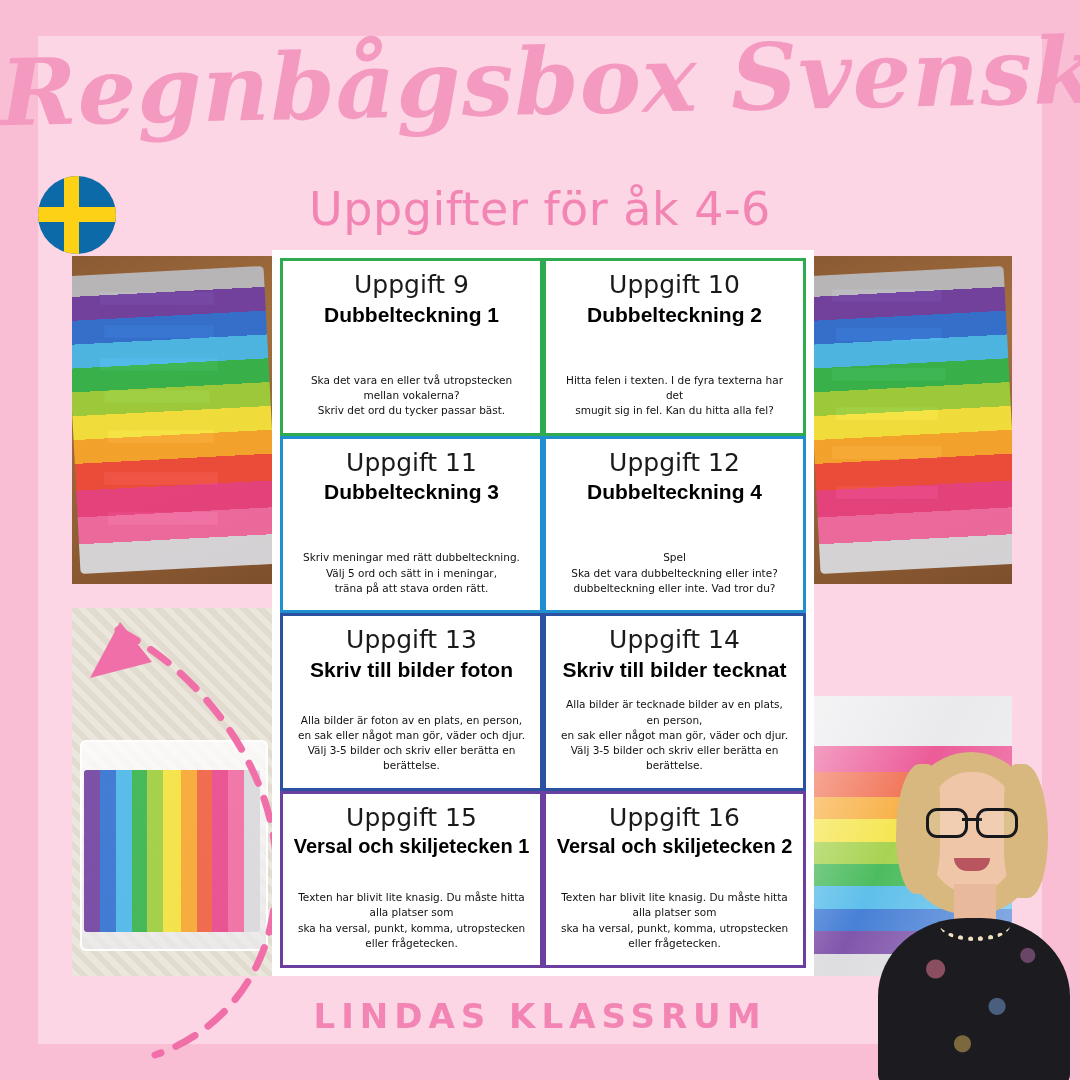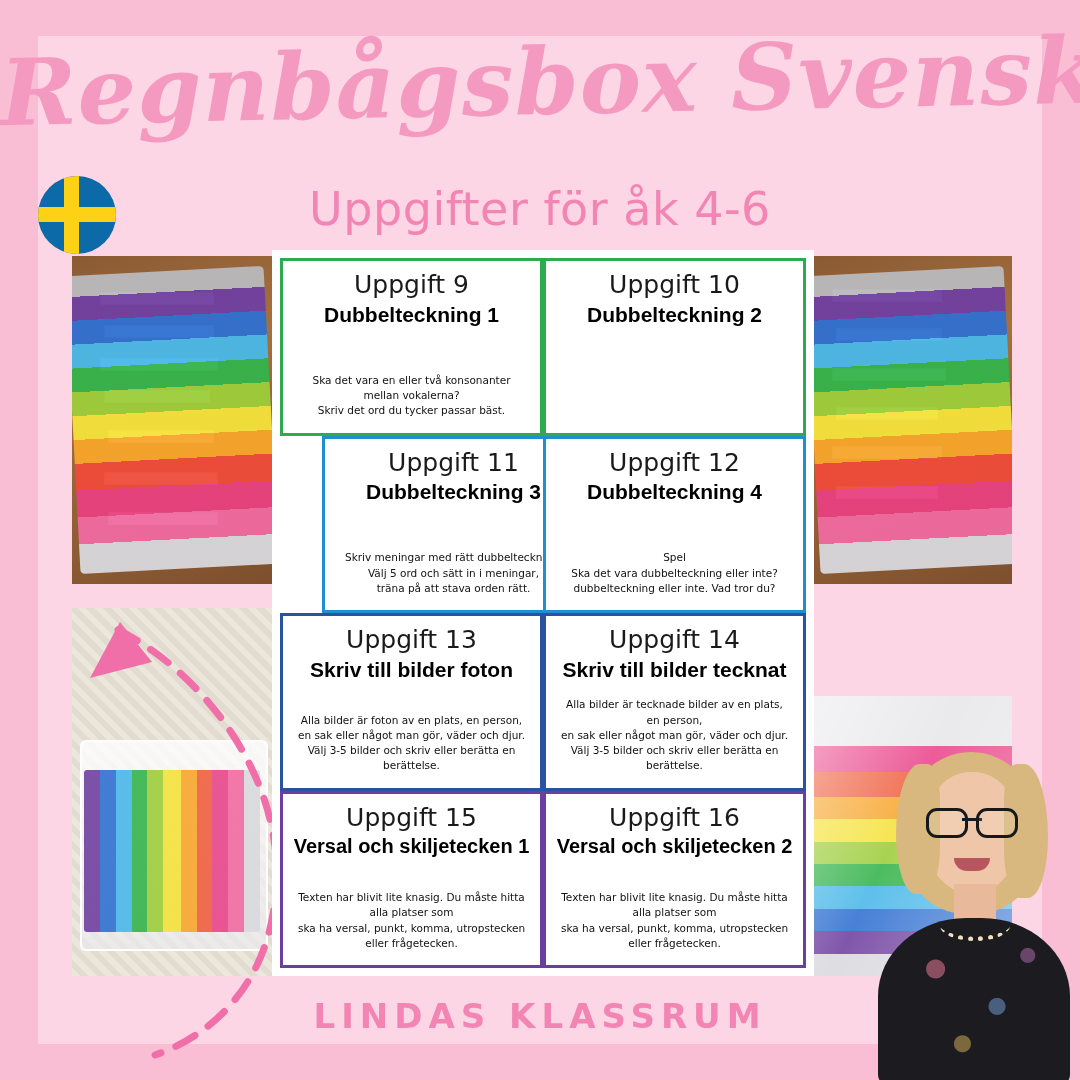--- a/index.html
+++ b/index.html
@@ -449,31 +449,35 @@
     <path d="M58 30 C 140 70, 230 180, 215 300 C 205 395, 140 440, 95 455" fill="none" stroke="#f06fa8" stroke-width="7" stroke-dasharray="22 16" stroke-linecap="round"></path>
     <path d="M30 78 L 60 22 L 92 62 Z" fill="#f06fa8"></path>
   </svg>
 
   <div class="card-grid">
 
     <div class="card" style="border-color:#2eab4f;">
       <div class="num">Uppgift 9</div>
       <div class="head">Dubbelteckning 1</div>
       <div class="body">
-        <span class="sub">Ska det vara en eller två konsonanter mellan vokalerna?</span>
+        <span class="sub">Ska det vara en eller två utropstecken mellan vokalerna?</span>
         <span class="sub">Skriv det ord du tycker passar bäst.</span>
       </div>
     </div>
 
     <div class="card" style="border-color:#2eab4f;">
       <div class="num">Uppgift 10</div>
       <div class="head">Dubbelteckning 2</div>
-    </div>
-
-    <div class="card" style="border-color:#1f8fcf;margin-left:42px;">
+      <div class="body">
+        <span class="sub">Hitta felen i texten. I de fyra texterna har det</span>
+        <span class="sub">smugit sig in fel. Kan du hitta alla fel?</span>
+      </div>
+    </div>
+
+    <div class="card" style="border-color:#1f8fcf;">
       <div class="num">Uppgift 11</div>
       <div class="head">Dubbelteckning 3</div>
       <div class="body">
         <span class="sub">Skriv meningar med rätt dubbelteckning.</span>
         <span class="sub">Välj 5 ord och sätt in i meningar,</span>
         <span class="sub">träna på att stava orden rätt.</span>
       </div>
     </div>
 
     <div class="card" style="border-color:#1f8fcf;">

